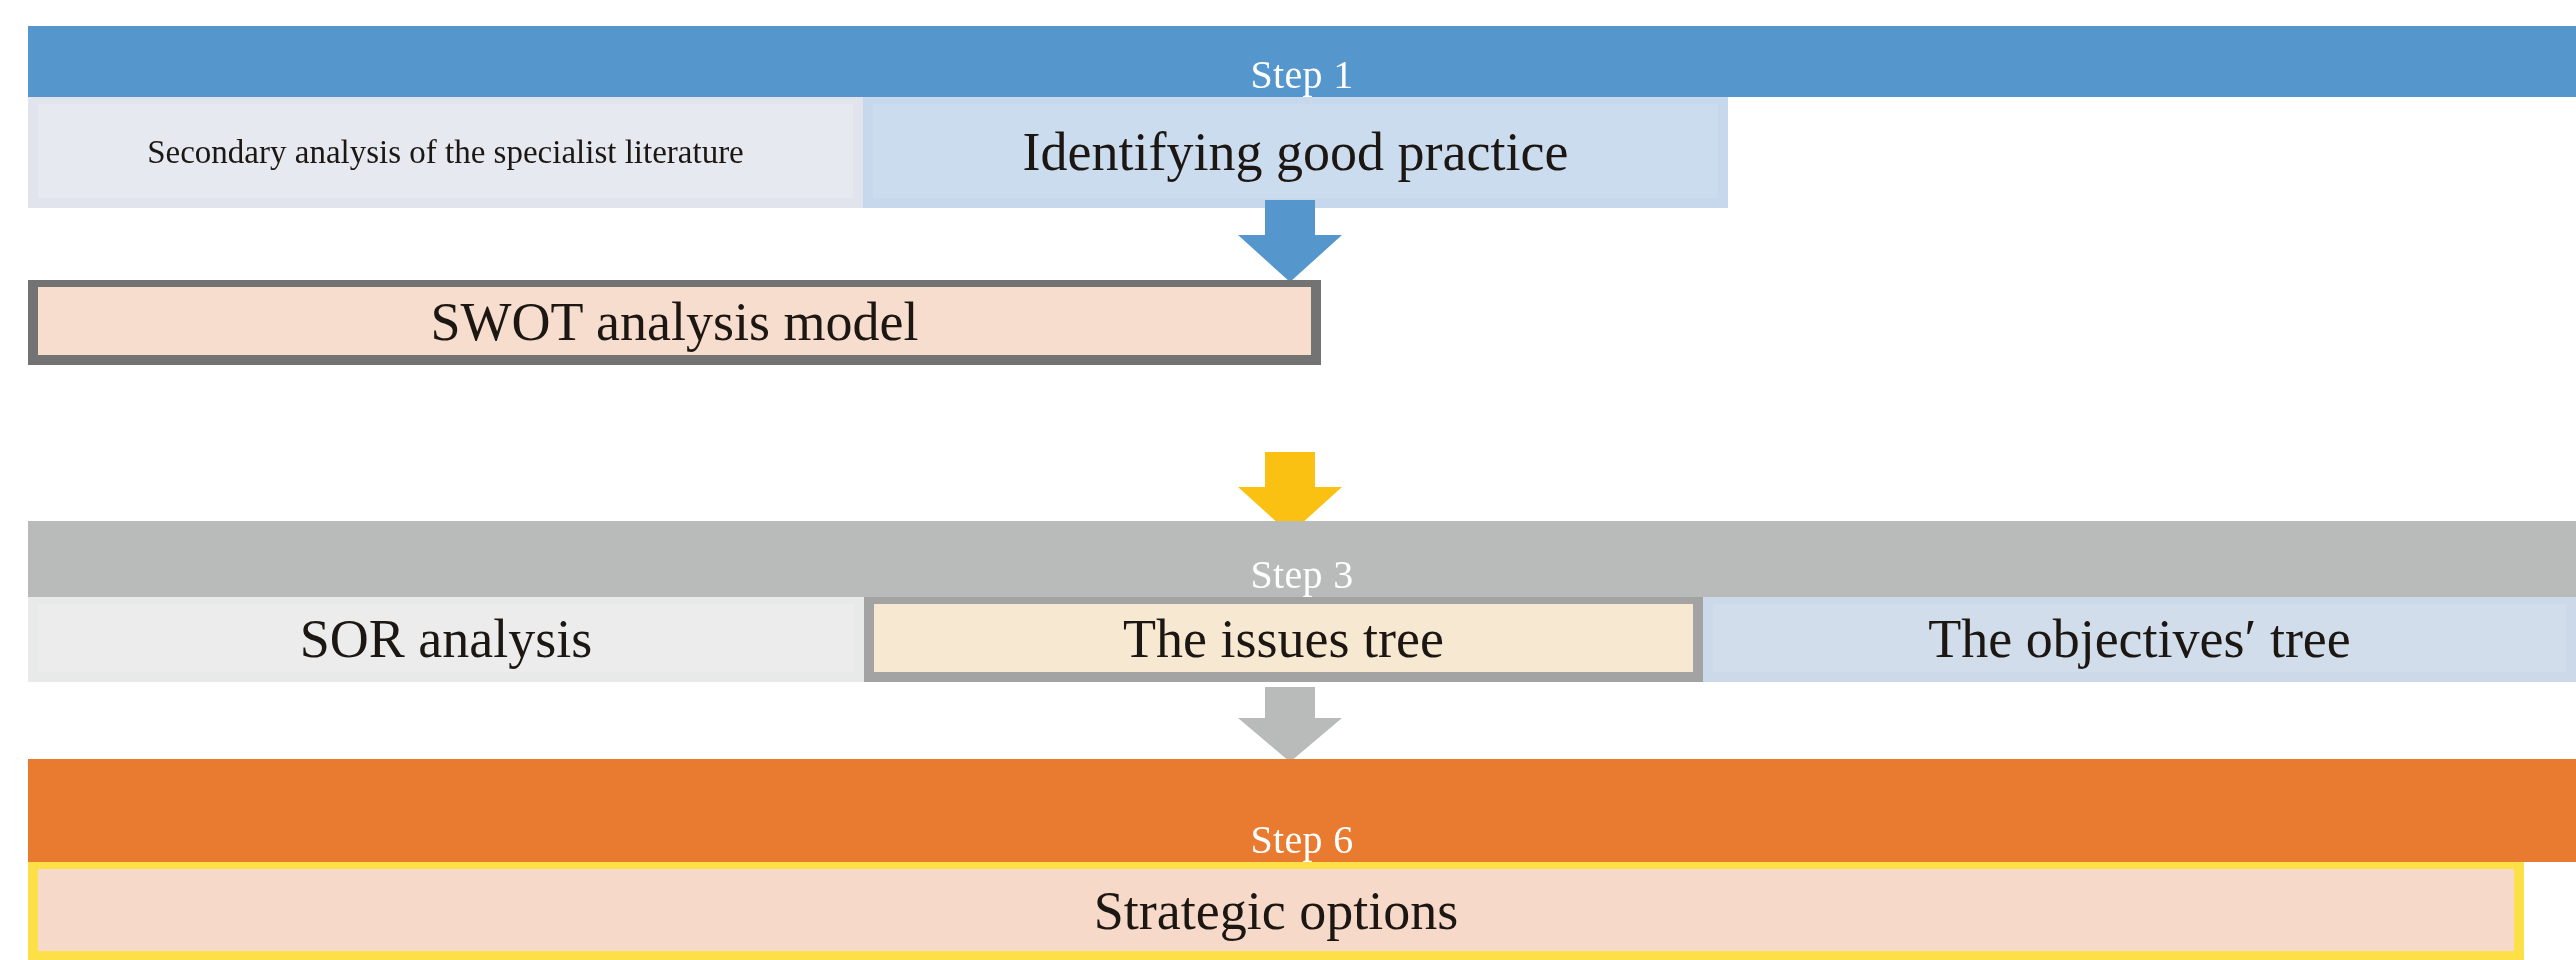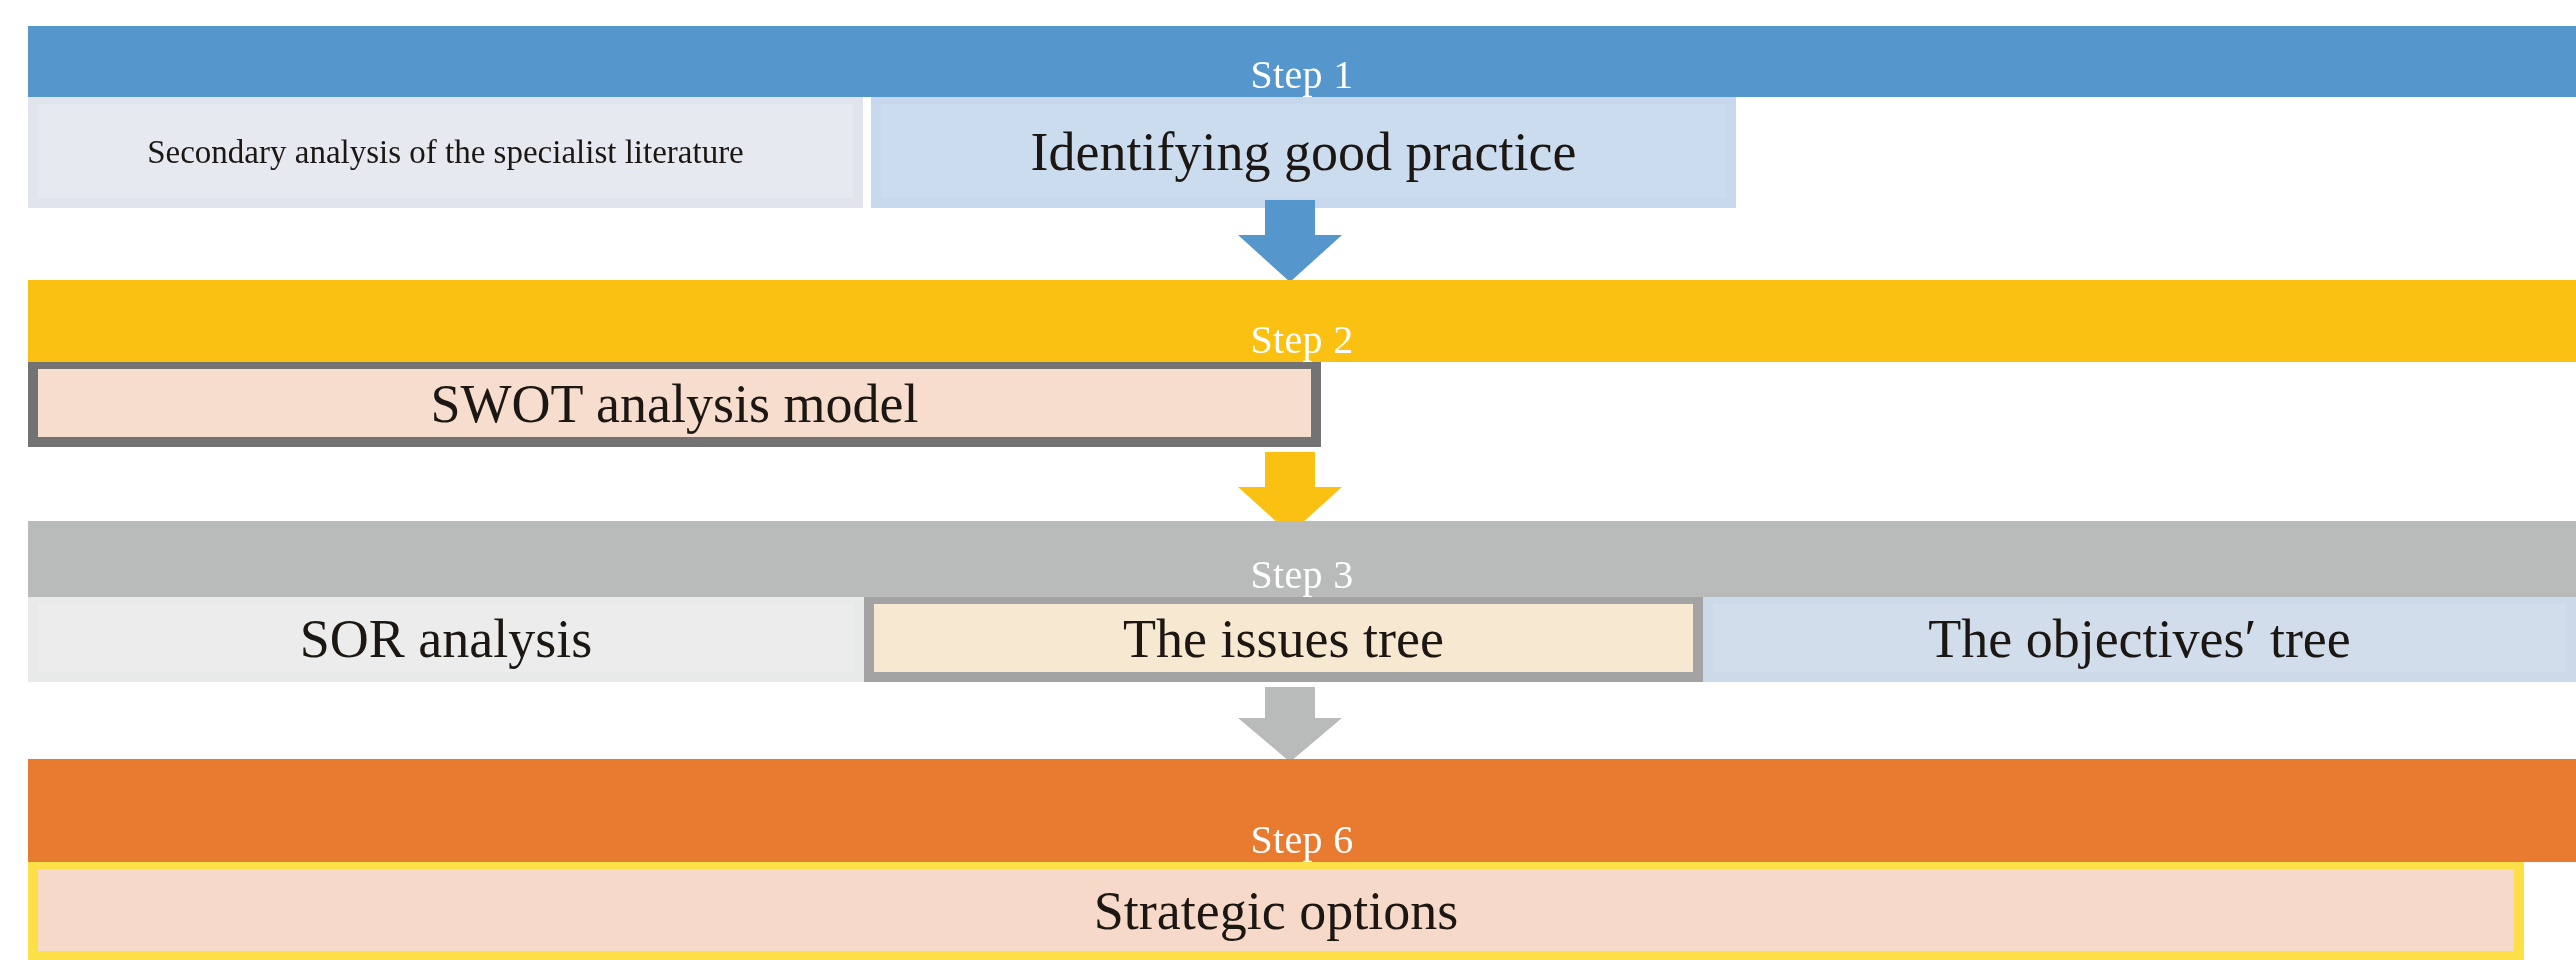--- a/index.html
+++ b/index.html
@@ -100,21 +100,21 @@
     left: 0;
     width: 0;
     height: 0;
     border-left: 52px solid transparent;
     border-right: 52px solid transparent;
   }
 
   
   #step1 { top: 26px; }
   #step1 .step-header { height: 71px; background: #5596cd; }
-  #step1 .step-row   { height: 111px; gap: 8px; }
+  #step1 .step-row   { height: 111px; }
   #s1c1 { width: 835px; background: #e1e4ec; }
   #s1c1::after { background: #e6e9f0; }
   #s1c2 { width: 849px; background: #efdfcb; margin-top: -5.5px; margin-bottom: -11px;
           padding-top: 5.5px; padding-bottom: 11px; }
   #s1c2::after { background: #ecdecc; }
   #s1c3 { width: 865px; background: #c7d8ec; }
   #s1c3::after { background: #ccdcef; }
   #s1c1 .cell-label { font-size: 33px; line-height: 1.18; }
 
   #arrow1 { left: 1238px; top: 200px; height: 82px; }
@@ -172,21 +172,20 @@
       </div>
     </div>
   </div>
 
   <div class="arrow" id="arrow1">
     <div class="stem"></div>
     <div class="head"></div>
   </div>
 
   <div class="step-block" id="step2">
-    <div class="step-header">Step 2</div>
     <div class="step-row">
       <div class="cell" id="s2c2">
         <span class="cell-label">SWOT analysis model</span>
       </div>
     </div>
   </div>
 
   <div class="arrow" id="arrow2">
     <div class="stem"></div>
     <div class="head"></div>

